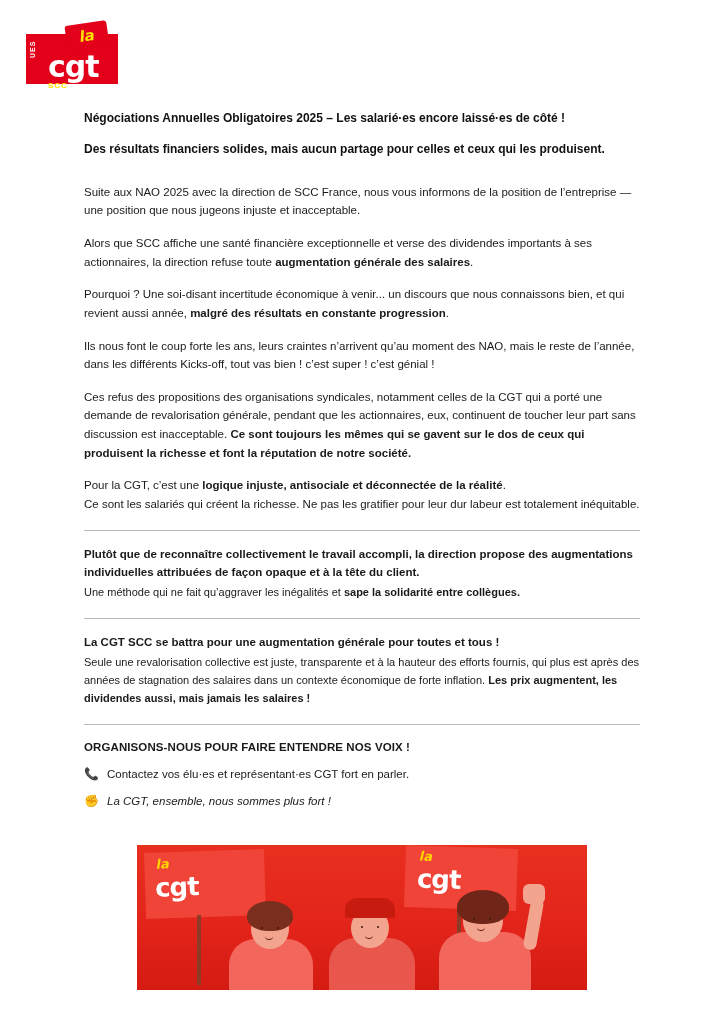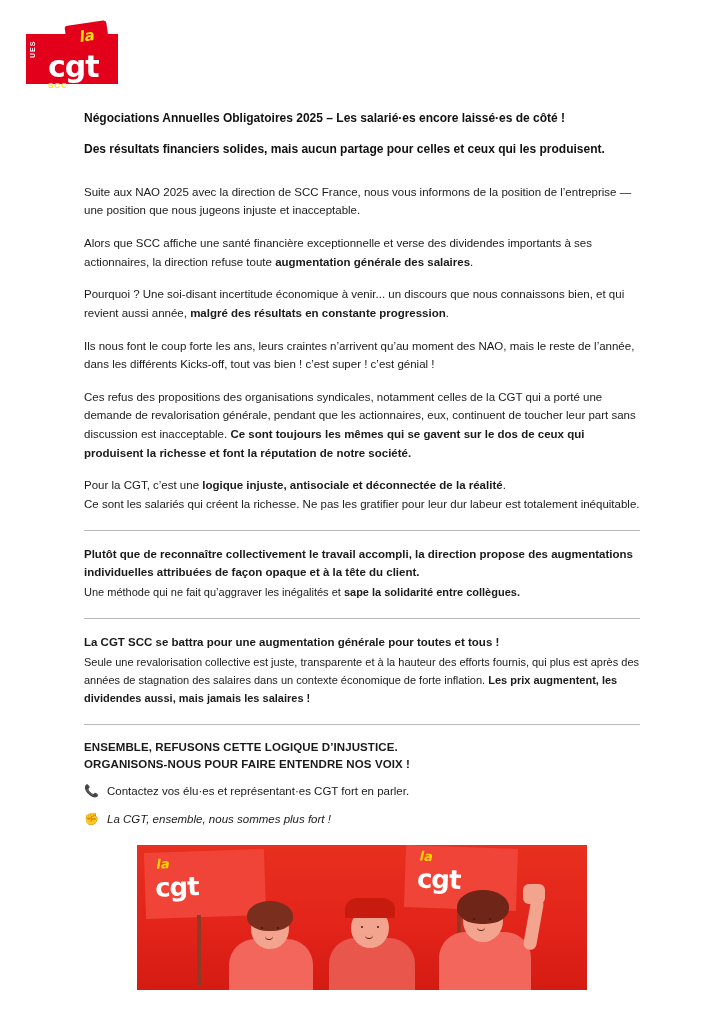--- a/index.html
+++ b/index.html
@@ -296,21 +296,20 @@
 
     <hr class="hr">
 
     <p class="callout-head"> La CGT SCC se battra pour une augmentation générale pour toutes et tous !</p>
     <p class="block-mixed">
       <span>Seule une revalorisation collective est juste, transparente et à la hauteur des efforts fournis, qui plus est après des années de stagnation des salaires dans un contexte économique de forte inflation. </span><b>Les prix augmentent, les dividendes aussi, mais jamais les salaires !</b>
     </p>
 
     <hr class="hr">
 
-    <p class="final-head">ENSEMBLE, REFUSONS CETTE LOGIQUE D’INJUSTICE.</p>
     <p class="final-head">ORGANISONS-NOUS POUR FAIRE ENTENDRE NOS VOIX !</p>
 
     <div class="bullet-row">
       <span class="emoji">📞</span>
       <span class="txt">Contactez vos élu·es et représentant·es CGT fort en parler.</span>
     </div>
     <div class="bullet-row italic">
       <span class="emoji">✊</span>
       <span class="txt">La CGT, ensemble, nous sommes plus fort !</span>
     </div>

